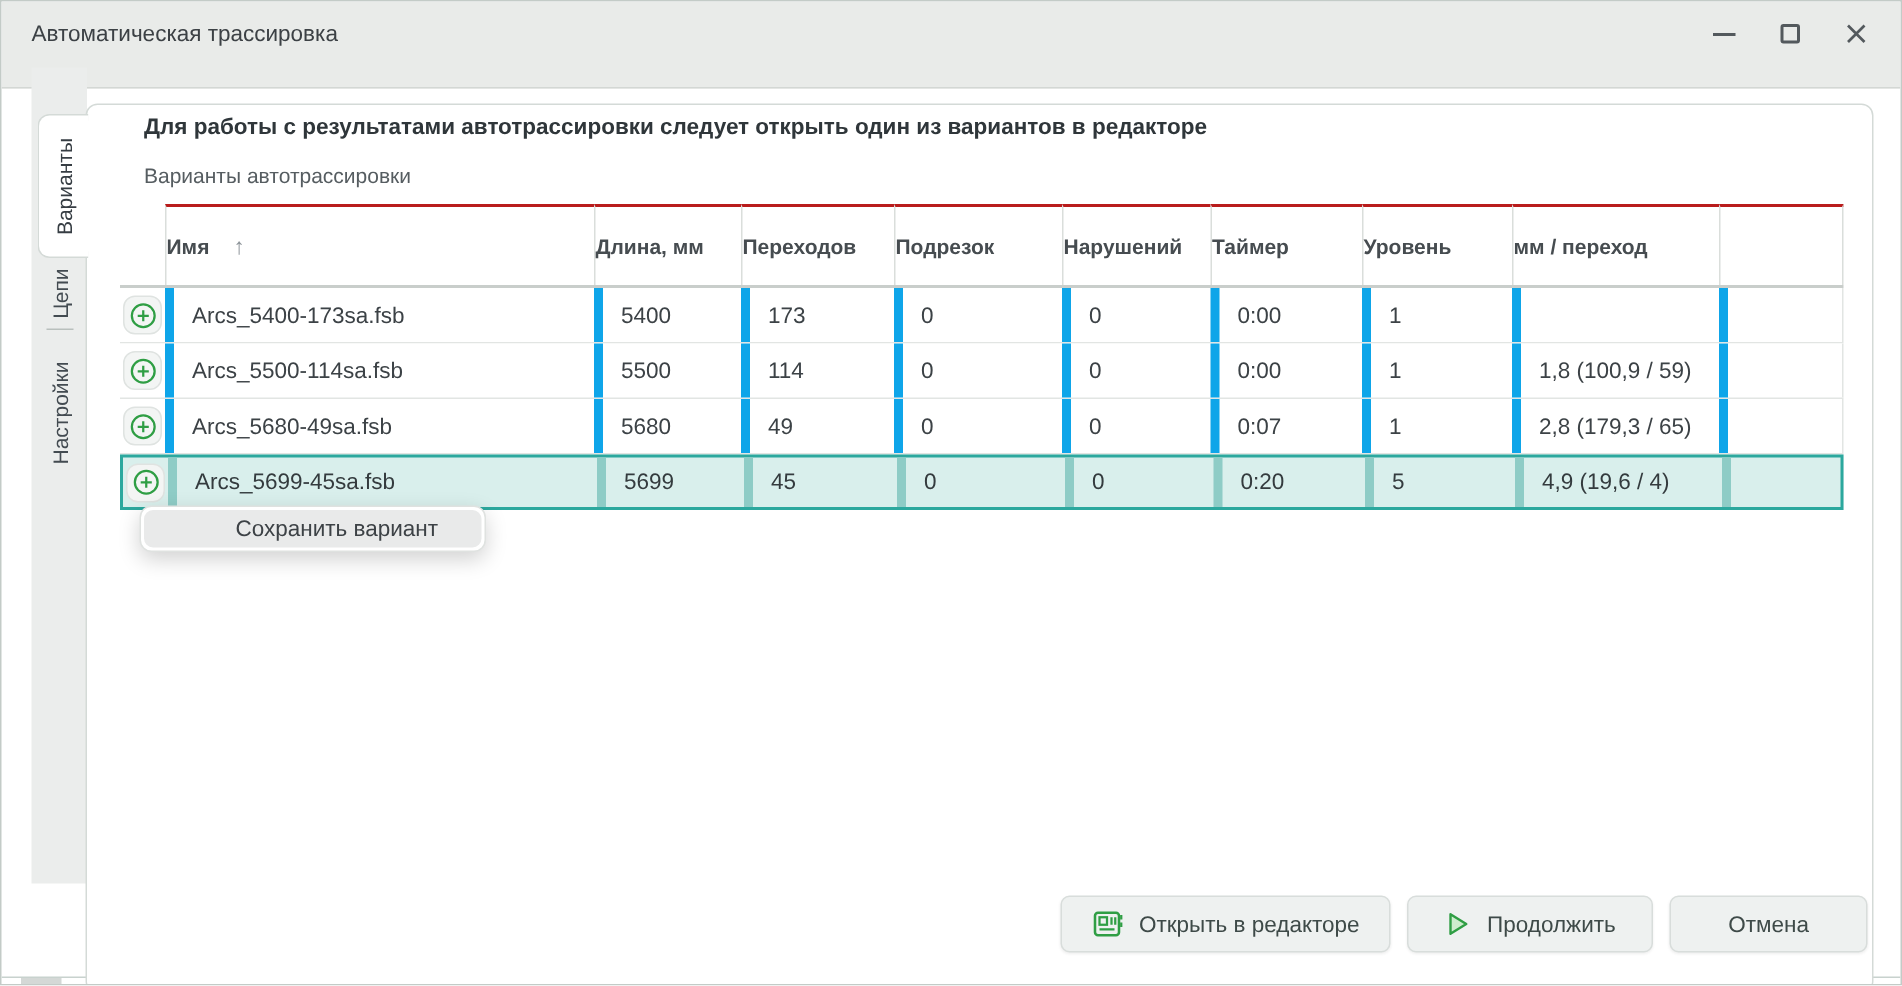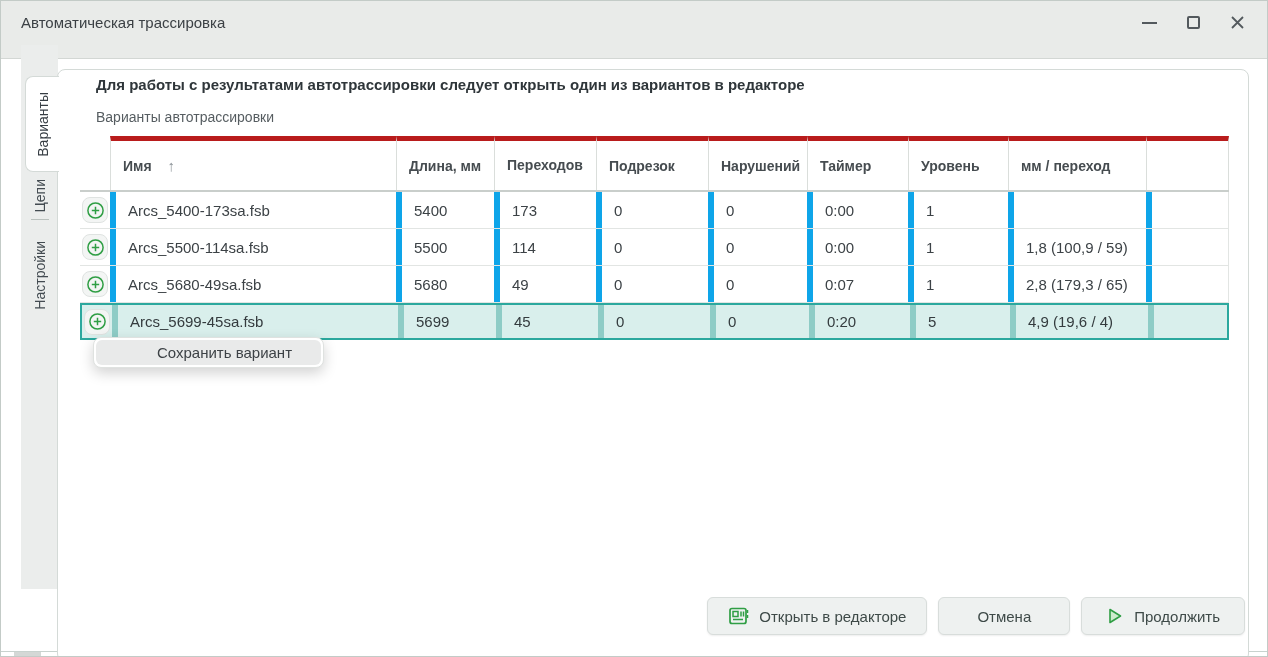--- a/index.html
+++ b/index.html
@@ -30,22 +30,22 @@
   
   .panel { position:absolute; left:56px; top:68px; width:1192px; height:593px; background:#fff;
            border:1px solid #d4dad7; border-radius:8px; box-sizing:border-box; z-index:1; }
   .notice { position:absolute; left:38px; top:6px; font-weight:bold; font-size:15px; color:#2f363a; }
   .subtitle { position:absolute; left:38px; top:39px; font-size:14px; color:#565d61; }
 
   
   .table { position:absolute; left:22px; top:66px; width:1149px; }
   .grid-cols { display:grid; grid-template-columns:30px 286px 98px 102px 112px 99px 101px 100px 138px 83px; }
   .thead { height:56px; border-bottom:2px solid #c9cecb; box-sizing:border-box; }
-  .th { display:flex; align-items:center; padding-left:12px; font-weight:bold; font-size:14px; color:#464c50;
-        border-left:1px solid #dadedb; border-top:5px solid #b91c1c; box-sizing:border-box; }
+  .th { display:flex; align-items:center; padding-left:0; font-weight:bold; font-size:14px; color:#464c50;
+        border-left:1px solid #dadedb; border-top:2px solid #b91c1c; box-sizing:border-box; }
   .th.col-plus { border:none; padding:0; }
   .th:last-child { border-right:1px solid #dadedb; }
   .th.col-vias .hlabel { width:76px; overflow-wrap:anywhere; line-height:1.3; }
   .sort { margin-left:16px; font-weight:normal; font-size:15px; color:#8d9499; }
 
   .tr { height:37px; border-bottom:1px solid #e2e5e3; box-sizing:border-box; background:#fff; }
   .td { display:flex; align-items:center; padding-left:12px; font-size:15px; color:#3c4246;
         border-left:6px solid #0ea5e9; box-sizing:border-box; overflow:hidden; white-space:nowrap; }
   .td.col-plus { border-left:none; padding:0; justify-content:center; }
   .td:last-child { border-right:1px solid #e2e5e3; }
@@ -237,26 +237,26 @@
 
   <div class="footer">
     <div class="btn btn-open">
       <svg width="21" height="20" viewBox="0 0 21 20">
         <rect x="2" y="2.5" width="16" height="15" rx="2" fill="none" stroke="#2f9e44" stroke-width="1.7"></rect>
         <rect x="5" y="5.5" width="5" height="5" fill="none" stroke="#2f9e44" stroke-width="1.5"></rect>
         <path d="M13 5.5 v5 M15.5 5.5 v5 M5 13.5 h10 M19.5 4 v3 M19.5 9 v3" stroke="#2f9e44" stroke-width="1.5" fill="none"></path>
       </svg>
       <span>Открыть в редакторе</span>
     </div>
-    <div class="btn btn-cancel">
-      <span>Отмена</span>
-    </div>
     <div class="btn btn-continue">
       <svg width="18" height="20" viewBox="0 0 18 20">
         <path d="M4 3.5 L14.5 10 L4 16.5 Z" fill="#cdeccd" stroke="#2f9e44" stroke-width="1.6" stroke-linejoin="round"></path>
       </svg>
       <span>Продолжить</span>
     </div>
+    <div class="btn btn-cancel">
+      <span>Отмена</span>
+    </div>
   </div>
 
   <div class="bottom-line"></div>
   <div class="resize-grip"></div>
 </div>
 
 </body></html>

